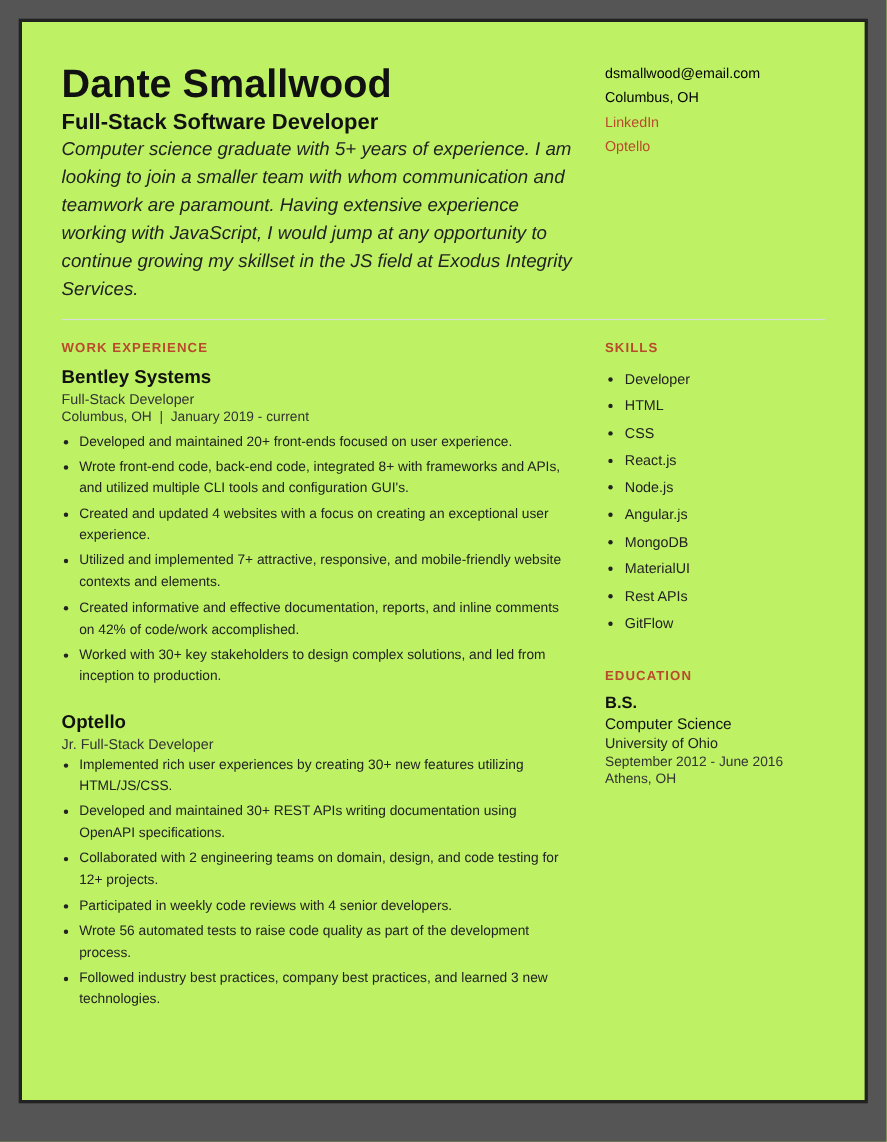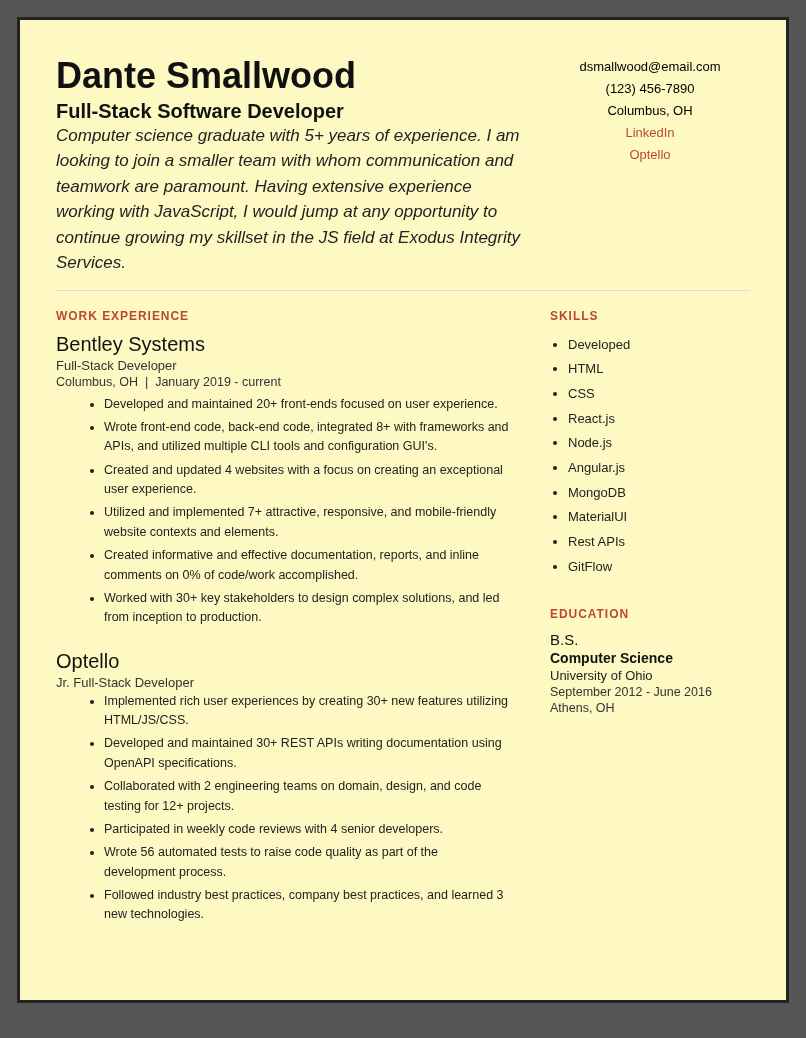--- a/index.html
+++ b/index.html
@@ -6,85 +6,84 @@
     body {
       font-family: Arial, sans-serif;
       background: #555;
       display: flex;
       justify-content: center;
       align-items: flex-start;
       padding: 20px;
       min-height: 100vh;
     }
     .resume {
-      background: #fef9c3;
+      background: #bef264;
       width: 800px;
       min-height: 980px;
       padding: 36px 36px 40px 36px;
       box-shadow: 0 0 0 3px #222;
       display: flex;
       flex-direction: column;
     }
     .header-section {
       display: flex;
       justify-content: space-between;
       align-items: flex-start;
       margin-bottom: 18px;
       border-bottom: 1px solid #ddd;
       padding-bottom: 14px;
     }
     .header-left { flex: 1; padding-right: 30px; }
-    .header-right { min-width: 200px; text-align: center; font-size: 13px; line-height: 1.7; }
+    .header-right { min-width: 200px; text-align: left; font-size: 13px; line-height: 1.7; }
     .name { font-size: 36px; font-weight: 900; color: #111; line-height: 1.1; margin-bottom: 4px; }
     .title { font-size: 20px; font-weight: 700; color: #111; }
     .summary { font-style: italic; font-size: 17px; color: #222; line-height: 1.5; }
     .contact-link { color: #b94a2c; text-decoration: none; }
     .main-content {
       display: flex;
       gap: 28px;
       flex: 1;
     }
     .left-col { flex: 1; padding-right: 10px; }
     .right-col { width: 200px; min-width: 180px; }
     .section-title {
       font-size: 12px;
       font-weight: 700;
       color: #b94a2c;
       text-transform: uppercase;
       letter-spacing: 0.08em;
       margin-bottom: 10px;
       margin-top: 0;
     }
-    .job-company { font-size: 20px; font-weight: 400; color: #111; margin-bottom: 2px; }
+    .job-company { font-size: 17px; font-weight: 700; color: #111; margin-bottom: 2px; }
     .job-role { font-size: 13px; color: #333; margin-bottom: 2px; }
     .job-location { font-size: 12.5px; color: #333; margin-bottom: 6px; }
     .job-bullets { margin-left: 16px; font-size: 12.5px; color: #222; line-height: 1.55; }
-    .job-bullets li { margin-bottom: 4px; margin-left: 32px; }
+    .job-bullets li { margin-bottom: 4px; }
     .job-block { margin-bottom: 22px; }
     .skills-list { list-style: disc; margin-left: 18px; font-size: 13px; color: #222; line-height: 1.9; }
-    .edu-degree { font-size: 15px; font-weight: 400; color: #111; margin-bottom: 2px; }
-    .edu-field { font-size: 14px; font-weight: 700; color: #111; margin-bottom: 2px; }
+    .edu-degree { font-size: 15px; font-weight: 700; color: #111; margin-bottom: 2px; }
+    .edu-field { font-size: 14px; font-weight: 400; color: #111; margin-bottom: 2px; }
     .edu-school { font-size: 13px; color: #222; margin-bottom: 2px; }
     .edu-dates { font-size: 12.5px; color: #333; margin-bottom: 2px; }
     .edu-location { font-size: 12.5px; color: #333; }
   </style>
 </head>
 <body>
 
 <div class="resume">
 
   <div class="header-section">
     <div class="header-left">
       <div class="name">Dante Smallwood</div>
       <div class="title">Full-Stack Software Developer</div>
       <div class="summary">Computer science graduate with 5+ years of experience. I am looking to join a smaller team with whom communication and teamwork are paramount. Having extensive experience working with JavaScript, I would jump at any opportunity to continue growing my skillset in the JS field at Exodus Integrity Services.</div>
     </div>
     <div class="header-right">
       <div>dsmallwood@email.com</div>
-      <div>(123) 456-7890</div>
       <div>Columbus, OH</div>
       <a class="contact-link" href="#">LinkedIn</a><br>
       <a class="contact-link" href="#">Optello</a>
     </div>
   </div>
 
   <div class="main-content">
 
     <div class="left-col">
       <div class="section-title">WORK EXPERIENCE</div>
@@ -93,21 +92,21 @@
         <div class="job-company">Bentley Systems</div>
         <div class="job-role">Full-Stack Developer</div>
         <div class="job-location">
           <span>Columbus, OH</span>&nbsp; | &nbsp;<span>January 2019 - current</span>
         </div>
         <ul class="job-bullets">
           <li>Developed and maintained 20+ front-ends focused on user experience.</li>
           <li>Wrote front-end code, back-end code, integrated 8+ with frameworks and APIs, and utilized multiple CLI tools and configuration GUI's.</li>
           <li>Created and updated 4 websites with a focus on creating an exceptional user experience.</li>
           <li>Utilized and implemented 7+ attractive, responsive, and mobile-friendly website contexts and elements.</li>
-          <li>Created informative and effective documentation, reports, and inline comments on 0% of code/work accomplished.</li>
+          <li>Created informative and effective documentation, reports, and inline comments on 42% of code/work accomplished.</li>
           <li>Worked with 30+ key stakeholders to design complex solutions, and led from inception to production.</li>
         </ul>
       </div>
 
       <div class="job-block">
         <div class="job-company">Optello</div>
         <div class="job-role">Jr. Full-Stack Developer</div>
         <ul class="job-bullets">
           <li>Implemented rich user experiences by creating 30+ new features utilizing HTML/JS/CSS.</li>
           <li>Developed and maintained 30+ REST APIs writing documentation using OpenAPI specifications.</li>
@@ -117,21 +116,21 @@
           <li>Followed industry best practices, company best practices, and learned 3 new technologies.</li>
         </ul>
       </div>
     </div>
 
     <div class="right-col">
 
       <div style="margin-bottom: 28px;">
         <div class="section-title">SKILLS</div>
         <ul class="skills-list">
-          <li>Developed</li>
+          <li>Developer</li>
           <li>HTML</li>
           <li>CSS</li>
           <li>React.js</li>
           <li>Node.js</li>
           <li>Angular.js</li>
           <li>MongoDB</li>
           <li>MaterialUI</li>
           <li>Rest APIs</li>
           <li>GitFlow</li>
         </ul>

